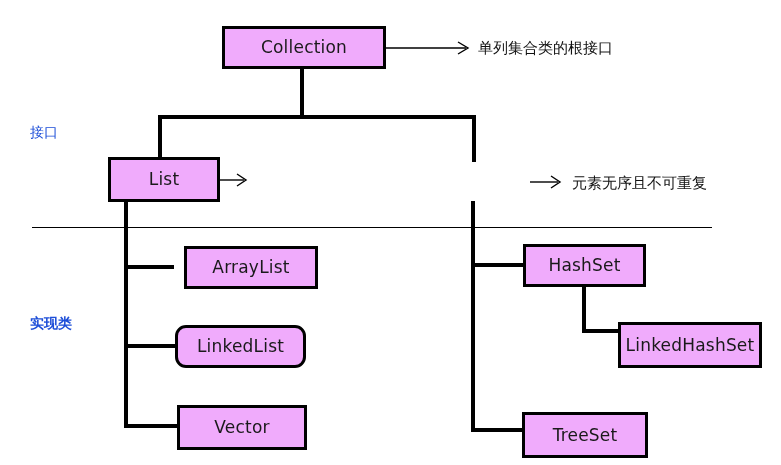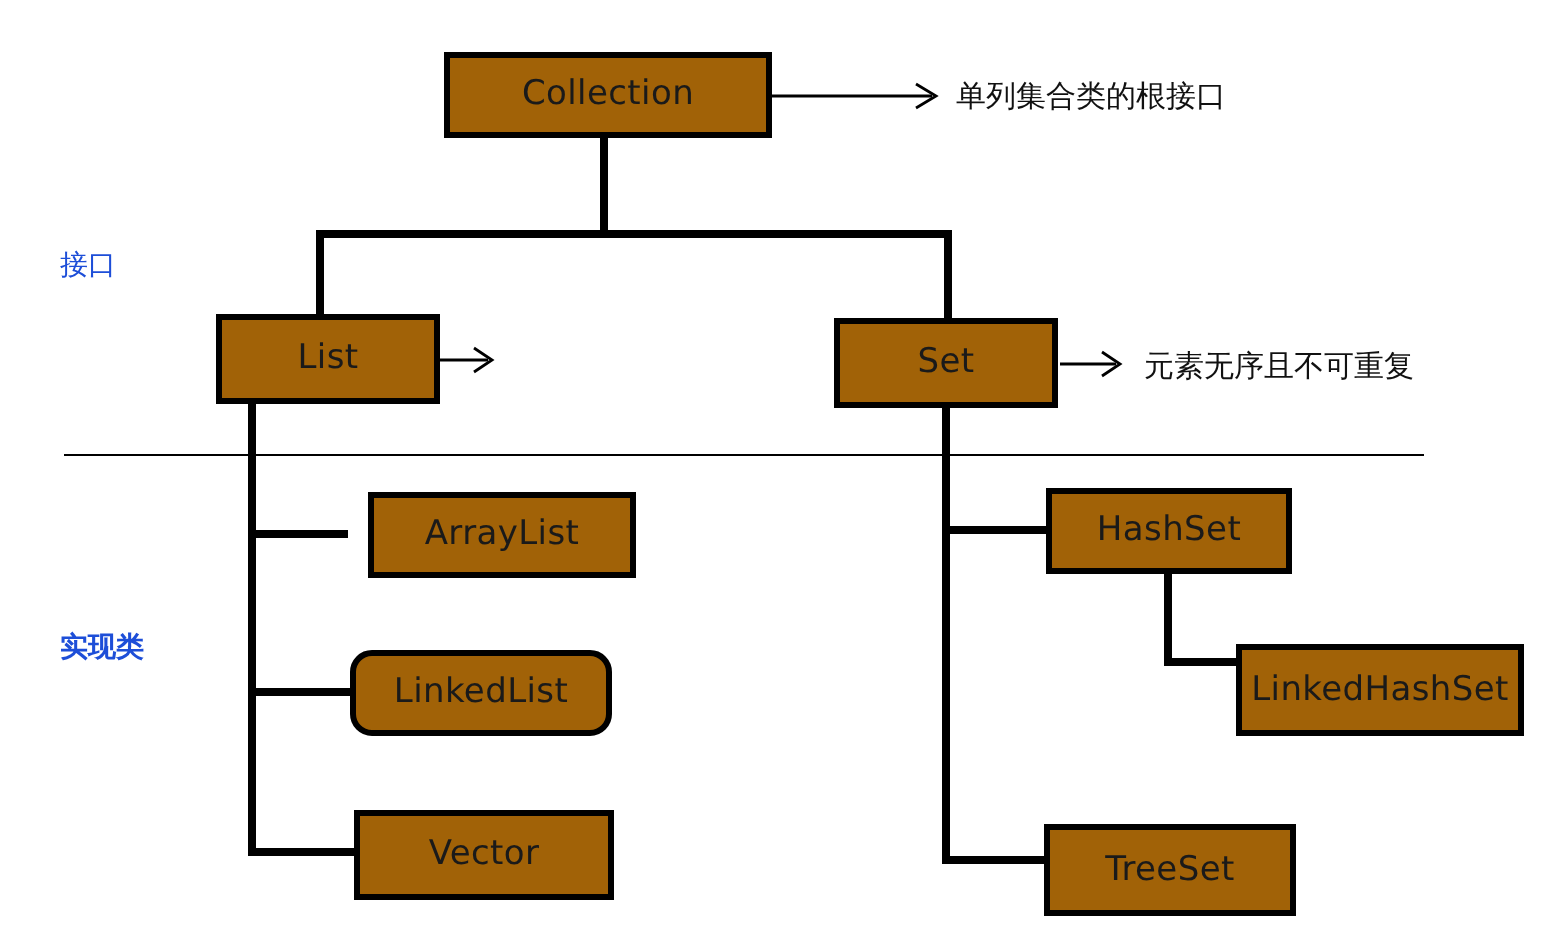--- a/index.html
+++ b/index.html
@@ -12,21 +12,21 @@
     width: 781px;
     height: 465px;
     background: #ffffff;
     overflow: hidden;
     font-family: "DejaVu Sans", "Liberation Sans", sans-serif;
   }
   .node {
     position: absolute;
     box-sizing: border-box;
     border: 3px solid #000000;
-    background: #a16207;
+    background: #f0abfc;
     display: flex;
     align-items: center;
     justify-content: center;
     color: #1a1a1a;
     font-size: 17px;
     line-height: 1;
     letter-spacing: 0.2px;
     z-index: 3;
   }
   .section-label {
@@ -97,23 +97,20 @@
   <div class="section-label" style="left:30px; top:315px;font-weight:bold;">实现类</div>
 
   <div class="node" style="left:222px; top:26px; width:164px; height:43px;">
     <span>Collection</span>
   </div>
 
   <div class="node" style="left:108px; top:157px; width:112px; height:45px;">
     <span>List</span>
   </div>
 
-  <div class="node" style="left:417px; top:159px; width:112px; height:45px;">
-    <span>Set</span>
-  </div>
 
   <div class="node" style="left:184px; top:246px; width:134px; height:43px;">
     <span>ArrayList</span>
   </div>
 
   <div class="node" style="left:175px; top:325px; width:131px; height:43px;border-radius:11px;">
     <span>LinkedList</span>
   </div>
 
   <div class="node" style="left:177px; top:405px; width:130px; height:45px;">

